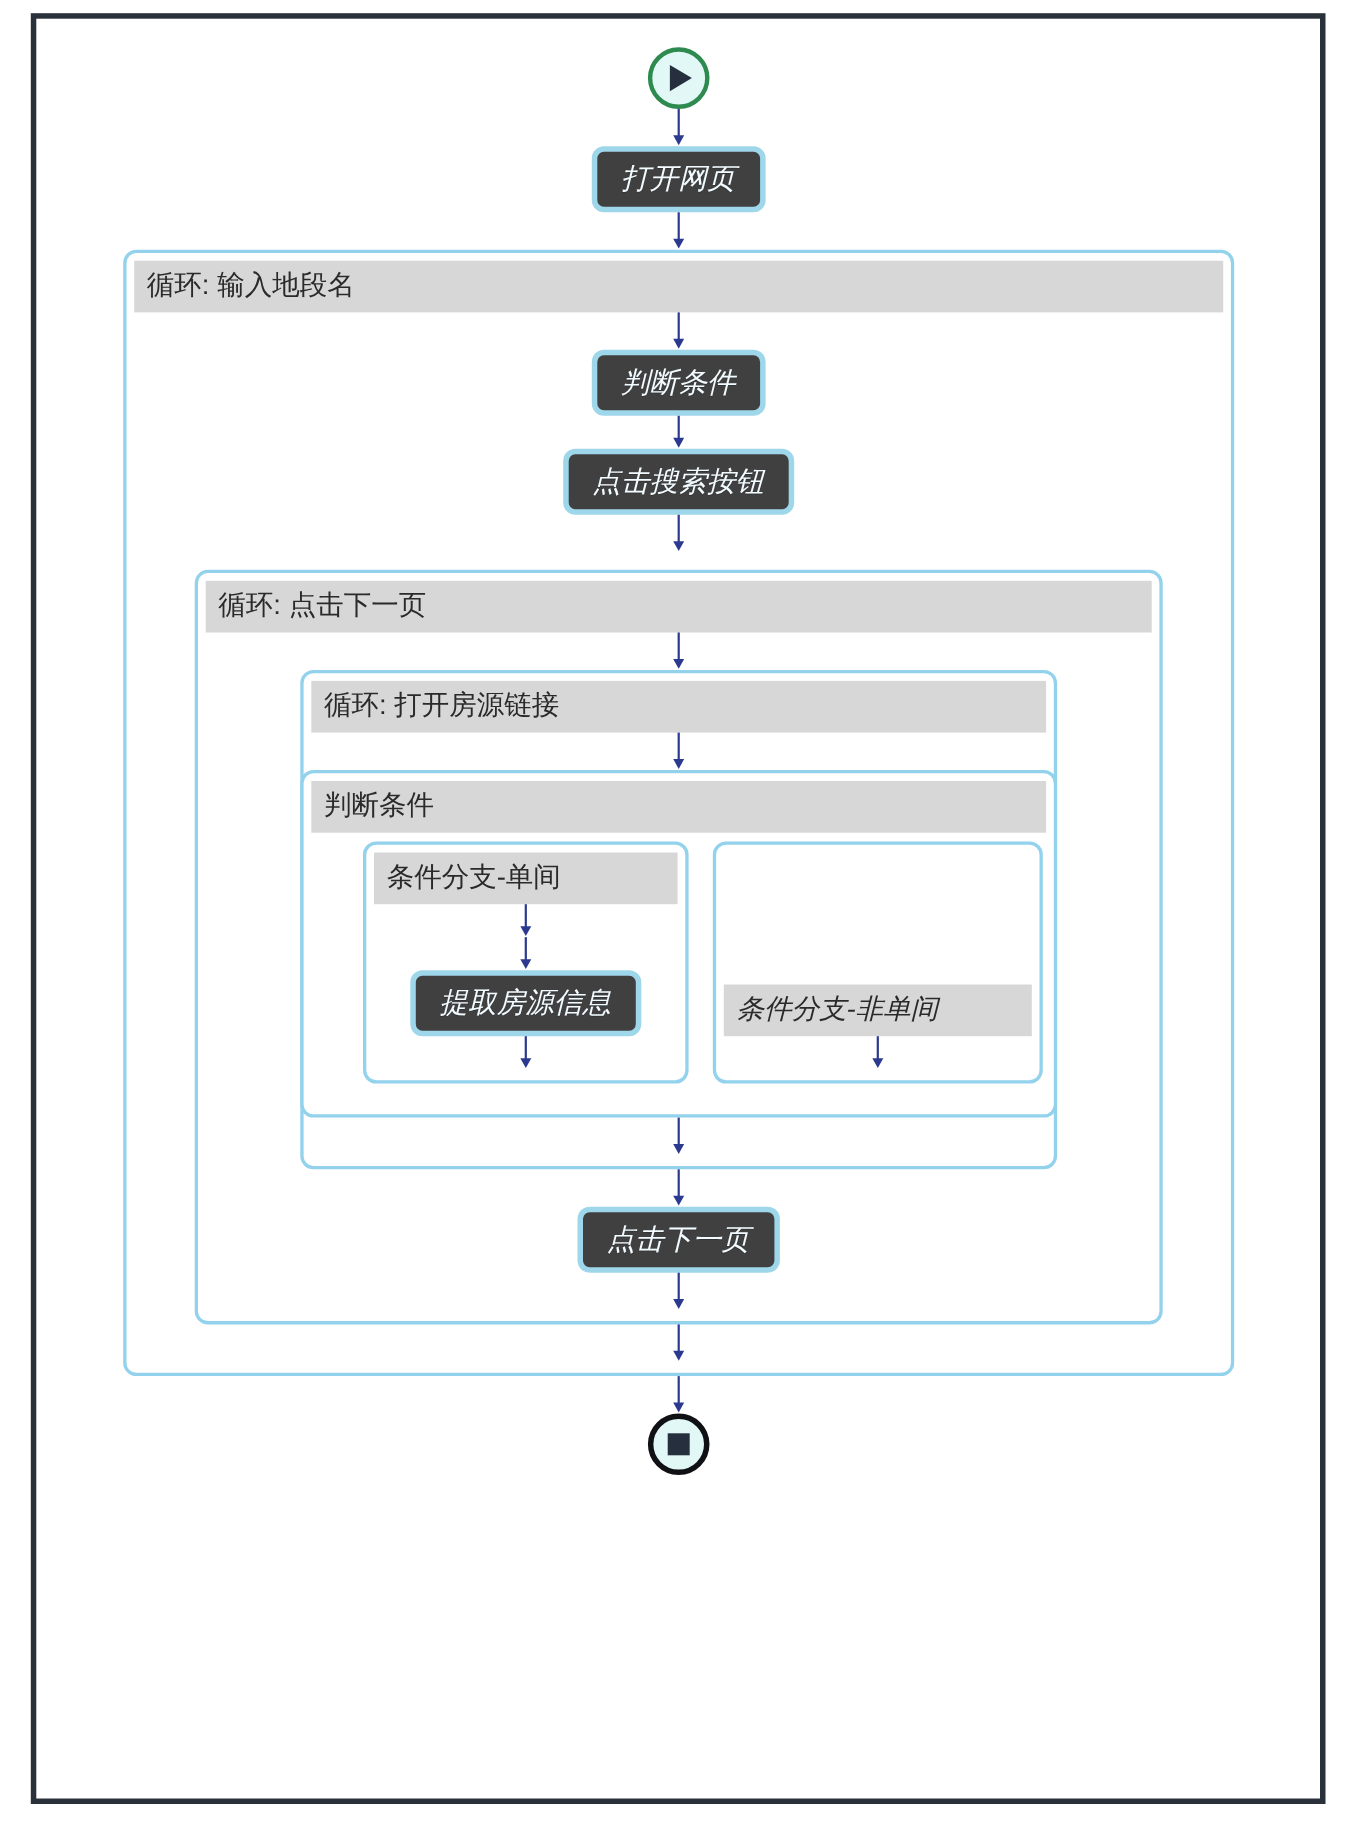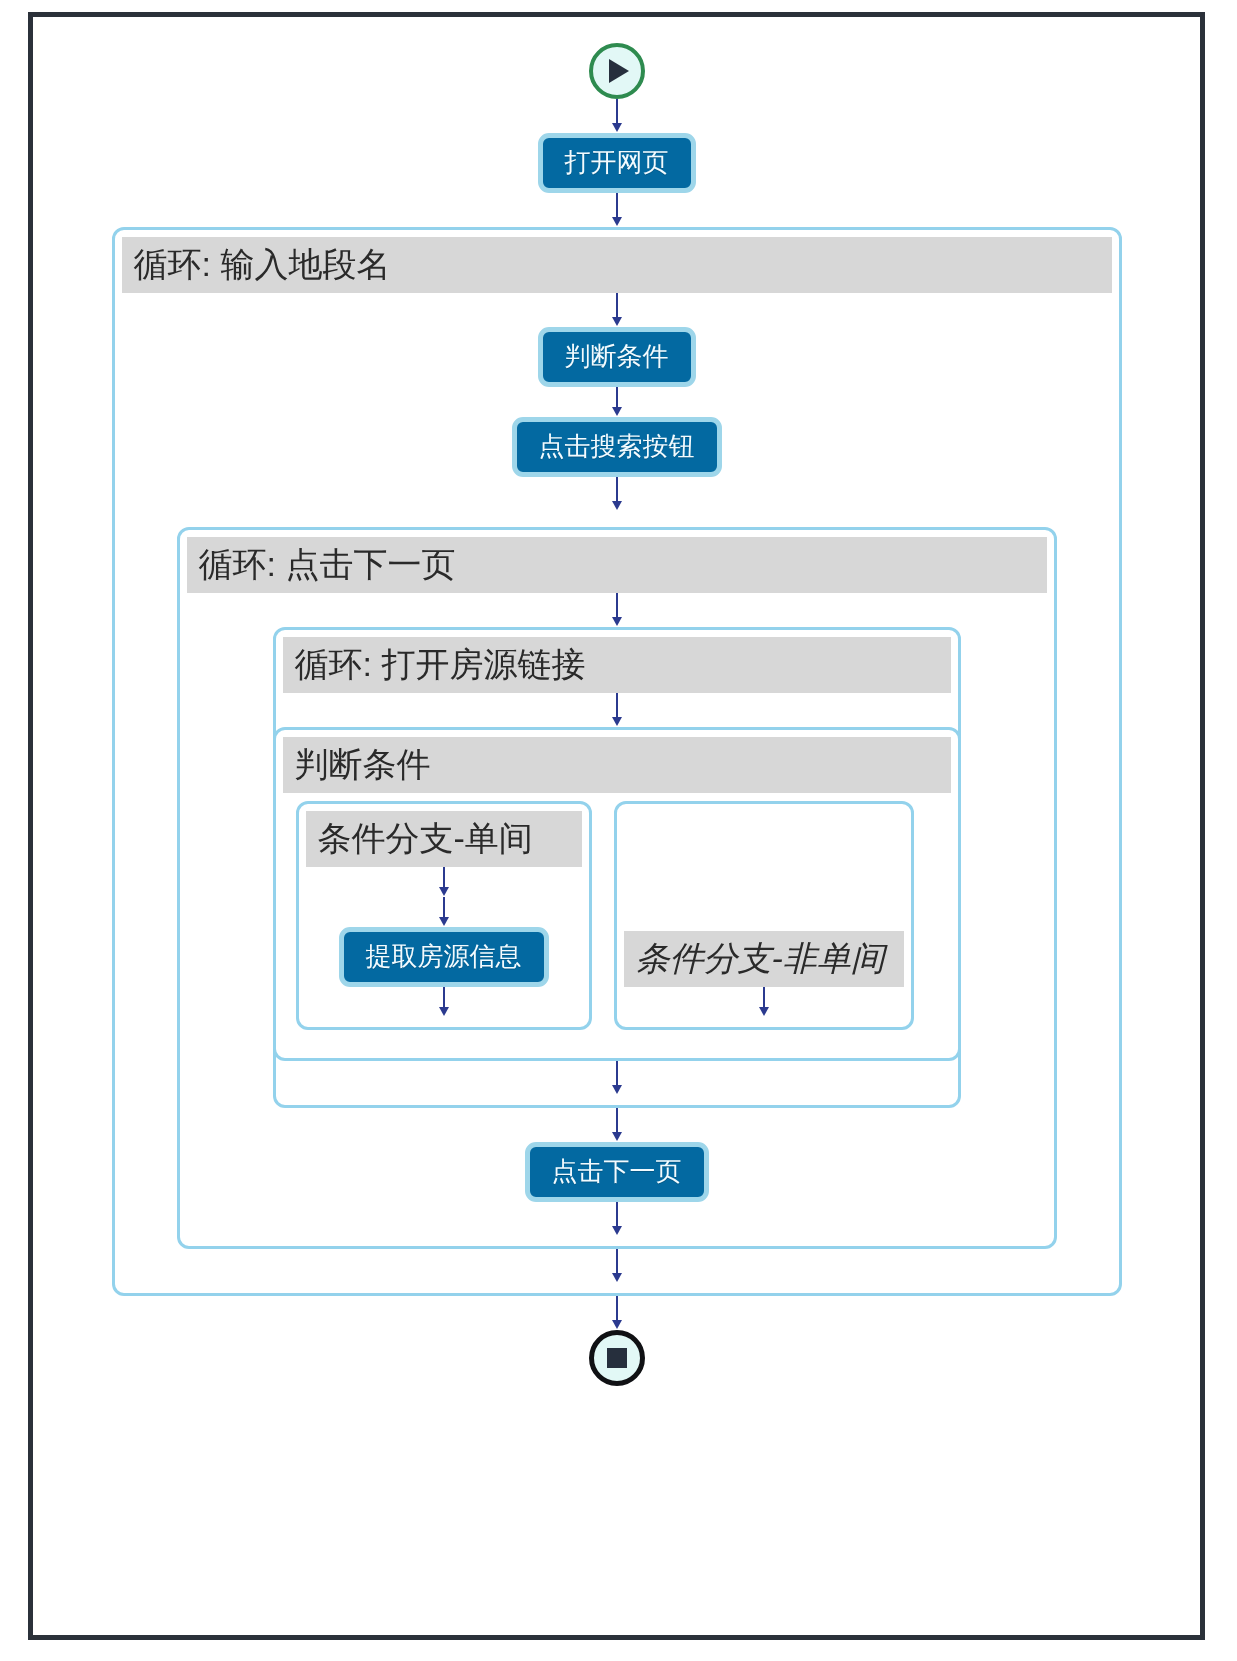--- a/index.html
+++ b/index.html
@@ -26,37 +26,38 @@
   .arrow{width:14px;height:34px;position:relative;}
   .arrow::before{content:"";position:absolute;left:6px;top:0;width:2px;height:26px;background:#2b3a8f;}
   .arrow::after{content:"";position:absolute;left:2px;top:24px;width:0;height:0;
     border-left:5px solid transparent;border-right:5px solid transparent;border-top:9px solid #2b3a8f;}
   .arrow.short{height:30px;}
   .arrow.short::before{height:22px;}
   .arrow.short::after{top:20px;}
 
   
   .action{
-    background:#0369a1;border:5px solid #9ed6ea;border-radius:11px;
+    background:#404040;border:5px solid #9ed6ea;border-radius:11px;
     color:#f2fbff;font-size:26px;line-height:1;
     padding:11px 22px 13px;white-space:nowrap;box-sizing:border-box;
     text-shadow:0 1px 0 rgba(0,0,0,.18);
+    font-style:italic;
   }
 
   
   .box{
     border:3px solid #93d2ec;border-radius:12px;background:#ffffff;
     box-sizing:border-box;padding:0 0 10px 0;
   }
   .box-title{
-    background:#d7d7d7;color:#2a2a2a;font-size:34px;line-height:1;
+    background:#d7d7d7;color:#2a2a2a;font-size:25px;line-height:1;
     padding:10px 0 12px 12px;margin:7px 7px 0 7px;white-space:nowrap;
   }
   .box-body{display:flex;flex-direction:column;align-items:center;}
-  .branch-row{display:flex;align-items:stretch;justify-content:flex-start;
+  .branch-row{display:flex;align-items:stretch;justify-content:flex-end;
     padding:0 10px 0 20px;gap:22px;}
   .branch{border:3px solid #93d2ec;border-radius:12px;background:#ffffff;
     box-sizing:border-box;display:flex;flex-direction:column;padding-bottom:10px;}
   .branch .box-title{margin:7px 7px 0 7px;}
   .branch-body{display:flex;flex-direction:column;align-items:center;flex:1;}
   .spacer{flex:1;min-height:4px;}
 </style>
 </head>
 <body>
 

